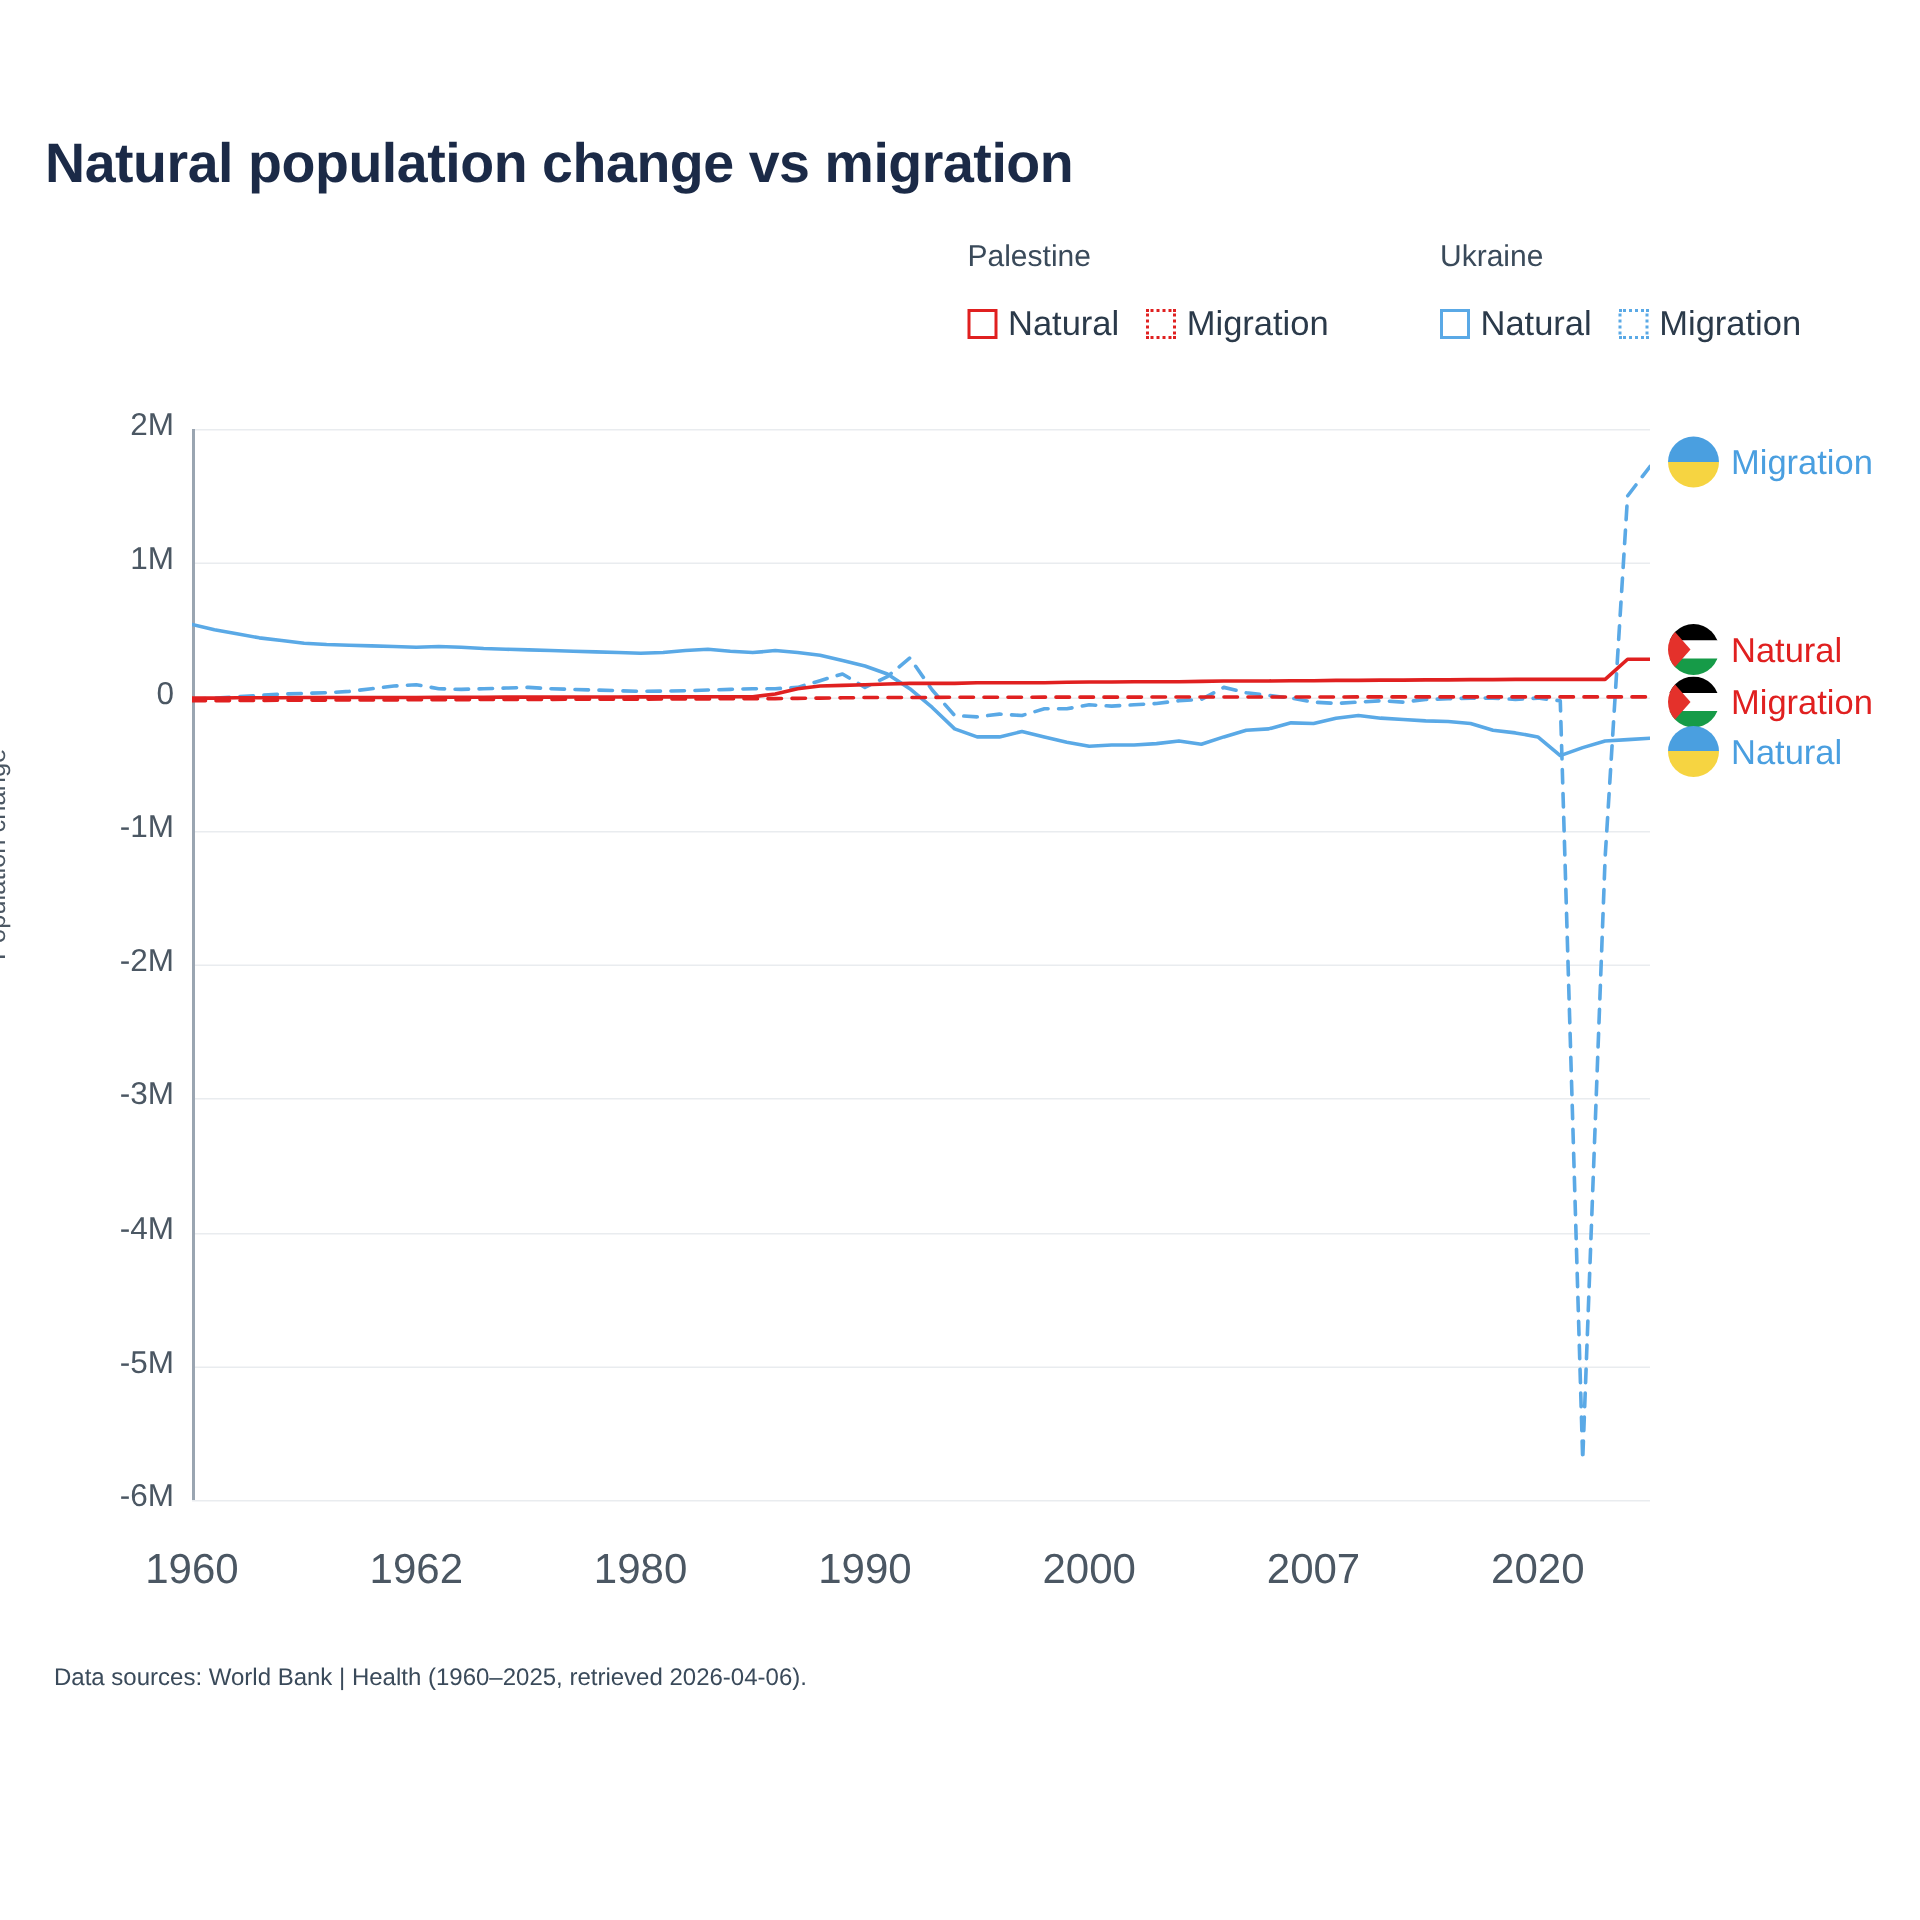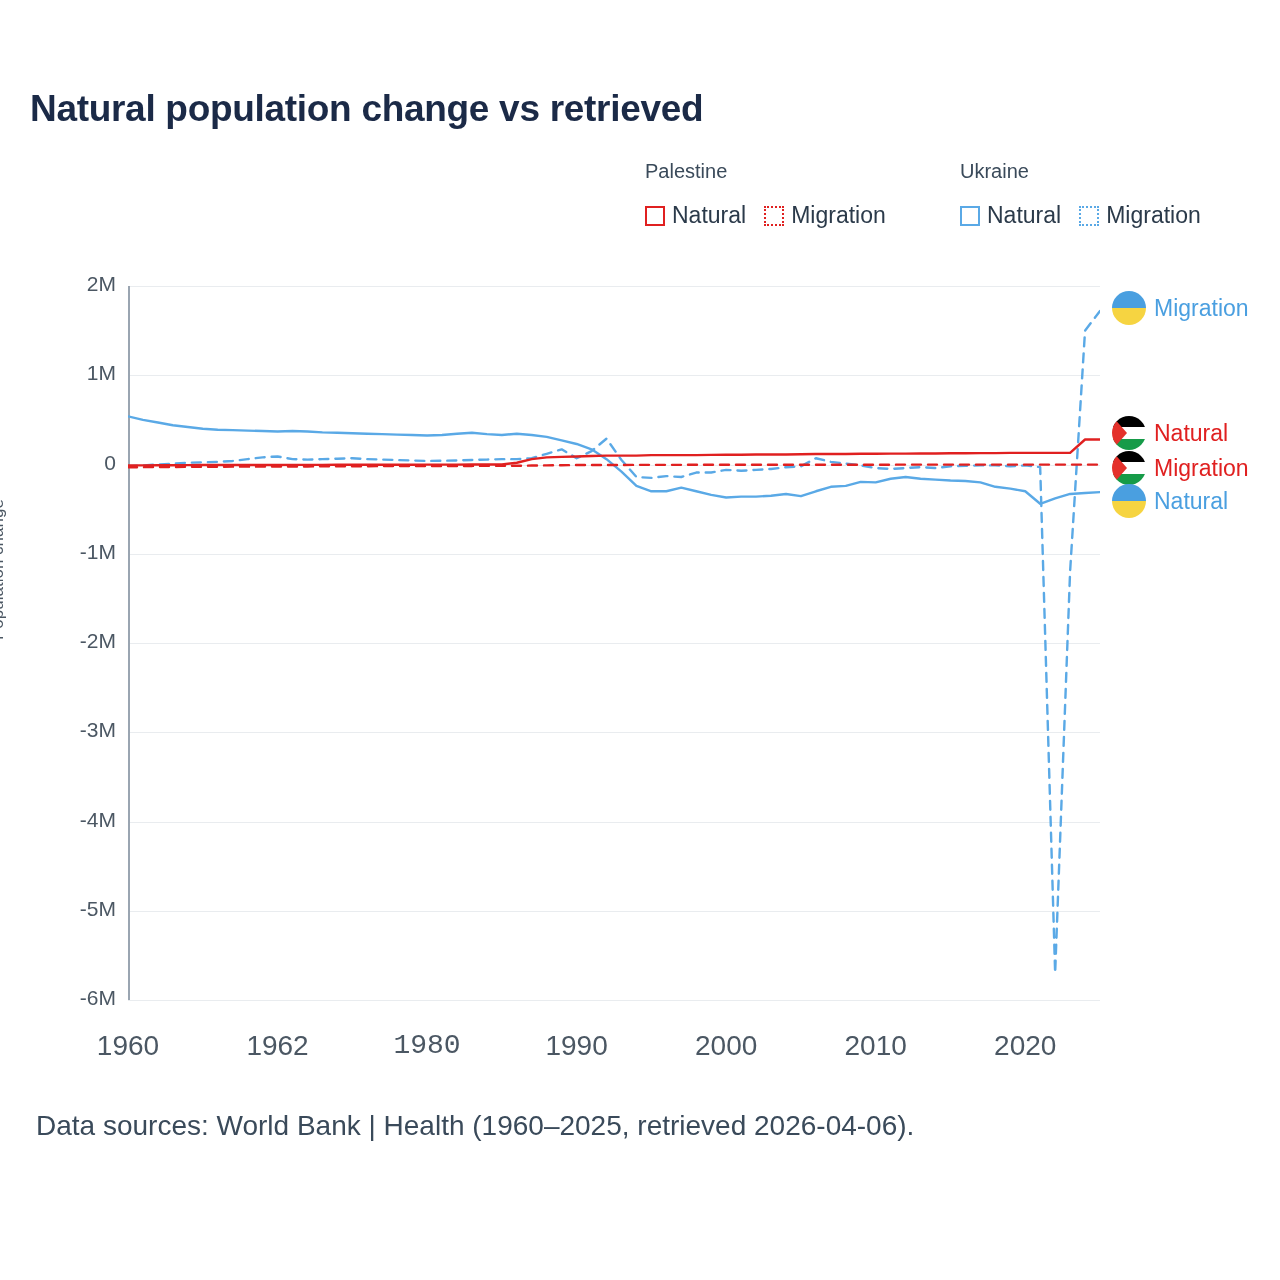--- a/index.html
+++ b/index.html
@@ -143,32 +143,32 @@
     border-bottom: 17px solid transparent;
     border-left: 15px solid #e4312b;
   }
   .lbl-red { color: #e02020; }
   .lbl-blue { color: #4a9fe0; }
 
   
   .footer {
     position: absolute;
     left: 36px;
-    font-size: 28px;
+    font-size: 16px;
     color: #3a4a5a;
   }
   .footer-1 { top: 1110px; }
   .footer-2 { top: 1152px; }
 </style>
 </head>
 <body>
 
 <div id="chart-root">
 
-  <div class="title">Natural population change vs retrieved</div>
+  <div class="title">Natural population change vs migration</div>
 
   <div class="legend">
     <div class="legend-group-title" style="left:0px; top:0px;">Palestine</div>
     <div class="legend-items" style="left:0px;">
       <div class="legend-item">
         <span class="legend-swatch sw-solid-red"></span>
         <span>Natural</span>
       </div>
       <div class="legend-item">
         <span class="legend-swatch sw-dash-red"></span>
@@ -209,24 +209,24 @@
       <div class="ytick-label" style="left: -4px; top: 539.75px;">-1M</div>
       <div class="ytick-label" style="left: -4px; top: 629px;">-2M</div>
       <div class="ytick-label" style="left: -4px; top: 718.25px;">-3M</div>
       <div class="ytick-label" style="left: -4px; top: 807.5px;">-4M</div>
       <div class="ytick-label" style="left: -4px; top: 896.75px;">-5M</div>
       <div class="ytick-label" style="left: -4px; top: 986px;">-6M</div>
     </div>
   <div id="xtick-layer">
       <div class="xtick-label" style="left: 68px;">1960</div>
       <div class="xtick-label" style="left: 217.538px;">1962</div>
-      <div class="xtick-label" style="left: 367.077px; font-family: Liberation Mono, monospace;">1980</div>
+      <div class="xtick-label" style="left: 367.077px;">1980</div>
       <div class="xtick-label" style="left: 516.615px;">1990</div>
       <div class="xtick-label" style="left: 666.154px;">2000</div>
-      <div class="xtick-label" style="left: 815.692px;">2010</div>
+      <div class="xtick-label" style="left: 815.692px;">2007</div>
       <div class="xtick-label" style="left: 965.231px;">2020</div>
     </div>
   <div class="axis-left"></div>
 
   <div class="plot">
     <svg id="plot-svg" width="972" height="714" viewBox="0 0 972 714">
         <path d="M0.00 130.30 L14.95 133.88 L29.91 136.55 L44.86 139.23 L59.82 141.01 L74.77 142.80 L89.72 143.69 L104.68 144.14 L119.63 144.59 L134.58 145.03 L149.54 145.48 L164.49 145.03 L179.45 145.48 L194.40 146.37 L209.35 146.82 L224.31 147.26 L239.26 147.71 L254.22 148.15 L269.17 148.60 L284.12 149.05 L299.08 149.49 L314.03 149.05 L328.98 147.71 L343.94 146.82 L358.89 148.15 L373.85 149.05 L388.80 147.71 L403.75 149.05 L418.71 150.83 L433.66 154.40 L448.62 157.97 L463.57 163.33 L478.52 173.14 L493.48 185.64 L508.43 199.92 L523.38 205.27 L538.34 205.27 L553.29 201.70 L568.25 205.27 L583.20 208.84 L598.15 211.52 L613.11 210.63 L628.06 210.63 L643.02 209.74 L657.97 207.95 L672.92 210.18 L687.88 205.27 L702.83 200.81 L717.78 199.92 L732.74 195.90 L747.69 196.35 L762.65 192.78 L777.60 191.00 L792.55 192.78 L807.51 193.67 L822.46 194.56 L837.42 195.01 L852.37 196.35 L867.32 200.81 L882.28 202.60 L897.23 205.27 L912.18 217.77 L927.14 212.41 L942.09 207.95 L957.05 207.06 L972.00 206.17" fill="none" stroke="#5aa9e6" stroke-width="2.4" stroke-linejoin="round" stroke-linecap="round"></path>
         <path d="M0.00 180.28 L14.95 179.39 L29.91 178.50 L44.86 177.61 L59.82 176.72 L74.77 176.27 L89.72 175.82 L104.68 174.93 L119.63 173.14 L134.58 171.36 L149.54 170.47 L164.49 173.14 L179.45 173.59 L194.40 173.14 L209.35 172.70 L224.31 172.25 L239.26 173.14 L254.22 173.59 L269.17 174.04 L284.12 174.48 L299.08 174.93 L314.03 174.75 L328.98 174.48 L343.94 174.04 L358.89 173.59 L373.85 173.14 L388.80 173.14 L403.75 172.25 L418.71 167.79 L433.66 163.33 L448.62 172.25 L463.57 165.11 L478.52 152.62 L493.48 174.04 L508.43 191.00 L523.38 191.89 L538.34 190.10 L553.29 191.00 L568.25 186.53 L583.20 186.53 L598.15 183.86 L613.11 184.75 L628.06 183.86 L643.02 182.96 L657.97 181.18 L672.92 180.28 L687.88 172.25 L702.83 175.82 L717.78 177.61 L732.74 179.39 L747.69 182.07 L762.65 182.96 L777.60 182.07 L792.55 181.18 L807.51 182.07 L822.46 180.28 L837.42 179.84 L852.37 179.39 L867.32 179.39 L882.28 180.28 L897.23 179.39 L912.18 181.18 L927.14 687.23 L942.09 285.60 L957.05 44.63 L972.00 24.99" fill="none" stroke="#5aa9e6" stroke-width="2.4" stroke-linejoin="round" stroke-linecap="round" stroke-dasharray="9 7"></path>
         <path d="M0.00 179.39 L14.95 179.39 L29.91 179.21 L44.86 179.21 L59.82 179.12 L74.77 179.04 L89.72 179.04 L104.68 179.04 L119.63 178.95 L134.58 178.95 L149.54 178.95 L164.49 178.86 L179.45 178.86 L194.40 178.86 L209.35 178.77 L224.31 178.77 L239.26 178.77 L254.22 178.68 L269.17 178.68 L284.12 178.68 L299.08 178.59 L314.03 178.59 L328.98 178.59 L343.94 178.50 L358.89 178.50 L373.85 178.50 L388.80 176.72 L403.75 173.14 L418.71 171.36 L433.66 170.91 L448.62 170.47 L463.57 170.02 L478.52 169.58 L493.48 169.58 L508.43 169.58 L523.38 169.13 L538.34 169.13 L553.29 169.13 L568.25 169.13 L583.20 168.86 L598.15 168.68 L613.11 168.68 L628.06 168.50 L643.02 168.50 L657.97 168.50 L672.92 168.24 L687.88 167.97 L702.83 167.97 L717.78 167.97 L732.74 167.79 L747.69 167.79 L762.65 167.61 L777.60 167.61 L792.55 167.43 L807.51 167.43 L822.46 167.25 L837.42 167.25 L852.37 167.08 L867.32 167.08 L882.28 166.90 L897.23 166.90 L912.18 166.90 L927.14 166.90 L942.09 166.90 L957.05 153.51 L972.00 153.51" fill="none" stroke="#e02020" stroke-width="2.4" stroke-linejoin="round" stroke-linecap="round"></path>
         <path d="M0.00 181.18 L14.95 181.18 L29.91 181.00 L44.86 181.00 L59.82 180.82 L74.77 180.73 L89.72 180.73 L104.68 180.64 L119.63 180.64 L134.58 180.64 L149.54 180.46 L164.49 180.46 L179.45 180.46 L194.40 180.28 L209.35 180.28 L224.31 180.28 L239.26 180.28 L254.22 180.11 L269.17 180.11 L284.12 180.11 L299.08 180.11 L314.03 179.93 L328.98 179.93 L343.94 179.93 L358.89 179.84 L373.85 179.84 L388.80 179.75 L403.75 179.57 L418.71 179.39 L433.66 179.21 L448.62 179.04 L463.57 178.95 L478.52 178.95 L493.48 178.95 L508.43 178.86 L523.38 178.86 L538.34 178.86 L553.29 178.86 L568.25 178.77 L583.20 178.77 L598.15 178.77 L613.11 178.77 L628.06 178.77 L643.02 178.68 L657.97 178.68 L672.92 178.68 L687.88 178.68 L702.83 178.68 L717.78 178.68 L732.74 178.68 L747.69 178.68 L762.65 178.68 L777.60 178.59 L792.55 178.59 L807.51 178.59 L822.46 178.59 L837.42 178.59 L852.37 178.59 L867.32 178.59 L882.28 178.59 L897.23 178.59 L912.18 178.59 L927.14 178.59 L942.09 178.59 L957.05 178.59 L972.00 178.59" fill="none" stroke="#e02020" stroke-width="2.4" stroke-linejoin="round" stroke-linecap="round" stroke-dasharray="9 7"></path>

